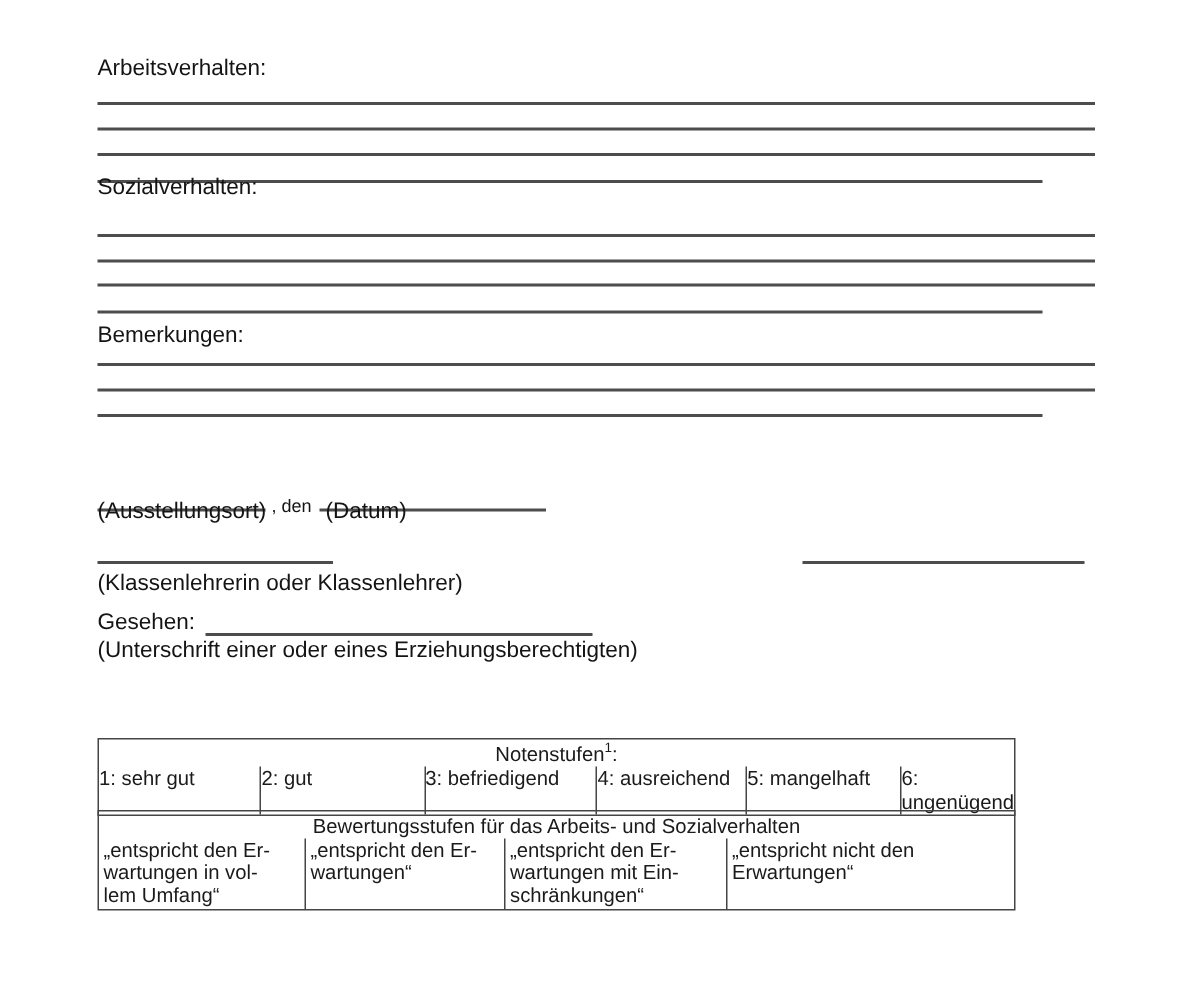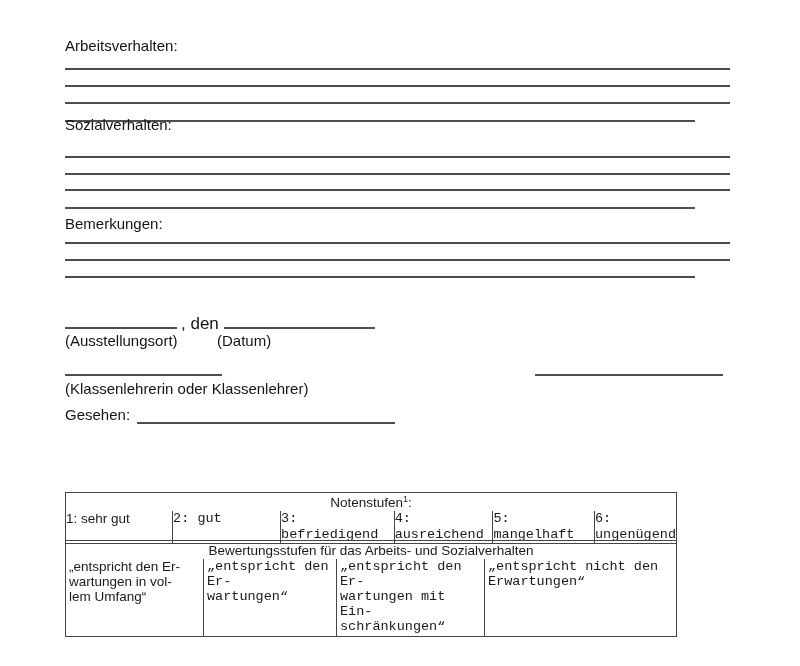--- a/index.html
+++ b/index.html
@@ -22,22 +22,22 @@
   .rule{
     position:absolute;
     left:65px;
     height:2px;
     background:#4d4d4d;
   }
   .rule.full{width:665px;}
   .rule.short{width:630px;}
   .sigrow{
     position:absolute;
-    left:65px;top:311px;
-    font-size:17px;line-height:18px;
+    left:65px;top:323px;
+    font-size:12px;line-height:18px;
     white-space:nowrap;
   }
   .sig-seg{
     display:inline-block;
     height:16px;
     border-bottom:2px solid #4d4d4d;
     vertical-align:baseline;
   }
   .sig-den{margin:0 5px 0 4px;}
   .tbl{
@@ -55,21 +55,21 @@
     padding-top:1px;
   }
   .tbl-body{
     display:flex;
     align-items:stretch;
   }
   .cell{
     box-sizing:border-box;
     white-space:pre-line;
   }
-  .cell + .cell{border-left:1.5px solid #454545;font-family:Liberation Mono, monospace;}
+  .cell + .cell{border-left:1.5px solid #454545;}
   .grades .cell{line-height:16px;}
   .ratings .cell{line-height:15px;padding:0 3px 2px 3px;}
   sup{font-size:9px;line-height:0;}
   .footnote{
     position:absolute;
     left:53px;top:619px;
     font-size:14px;
   }
   .footnote sup{margin-right:3px;}
 </style>
@@ -100,20 +100,21 @@
   </div>
   <div class="lbl" style="top:332px;left:65px">(Ausstellungsort)</div>
   <div class="lbl" style="top:332px;left:217px">(Datum)</div>
 
   <div class="rule" style="top:374px;left:65px;width:157px"></div>
   <div class="rule" style="top:374px;left:535px;width:188px"></div>
   <div class="lbl" style="top:380px;left:65px">(Klassenlehrerin oder Klassenlehrer)</div>
 
   <div class="lbl" style="top:406px">Gesehen:</div>
   <div class="rule" style="top:422px;left:137px;width:258px"></div>
+  <div class="lbl" style="top:425px">(Unterschrift einer oder eines Erziehungsberechtigten)</div>
 
   <div class="tbl" style="top:492px">
     <div class="tbl-header"><span>Notenstufen</span><sup>1</sup><span>:</span></div>
     <div class="tbl-body grades">
       <div class="cell" style="width:115px">1: sehr gut</div>
       <div class="cell" style="width:117px">2: gut</div>
       <div class="cell" style="width:123px">3: befriedigend</div>
       <div class="cell" style="width:107px">4: ausreichend</div>
       <div class="cell" style="width:110px">5: mangelhaft</div>
       <div class="cell" style="flex:1">6: ungenügend</div>

